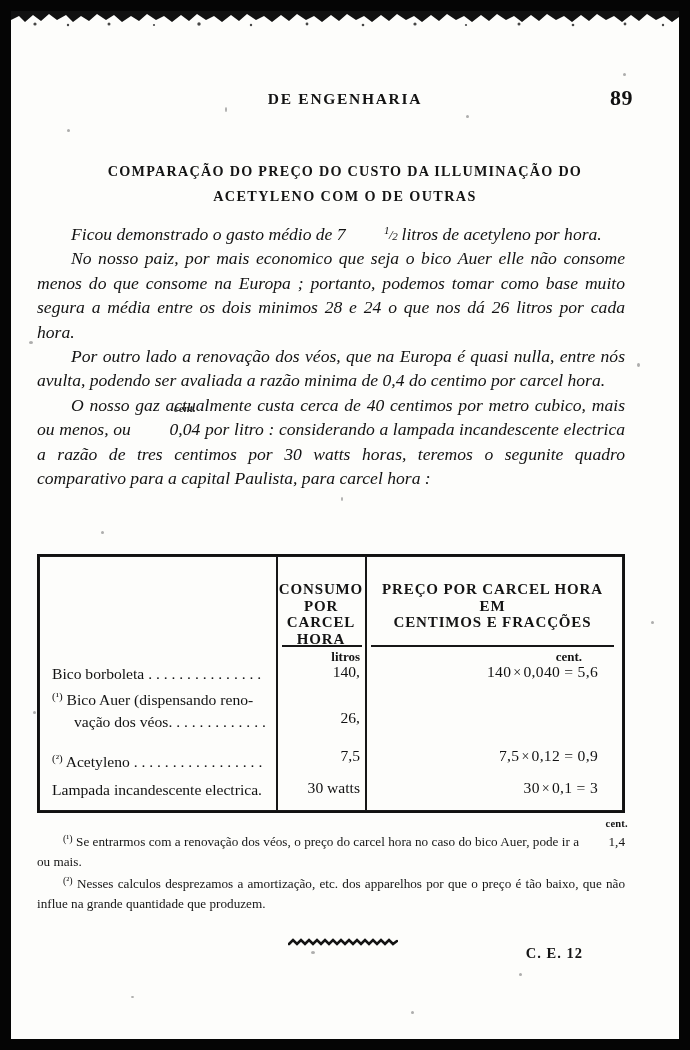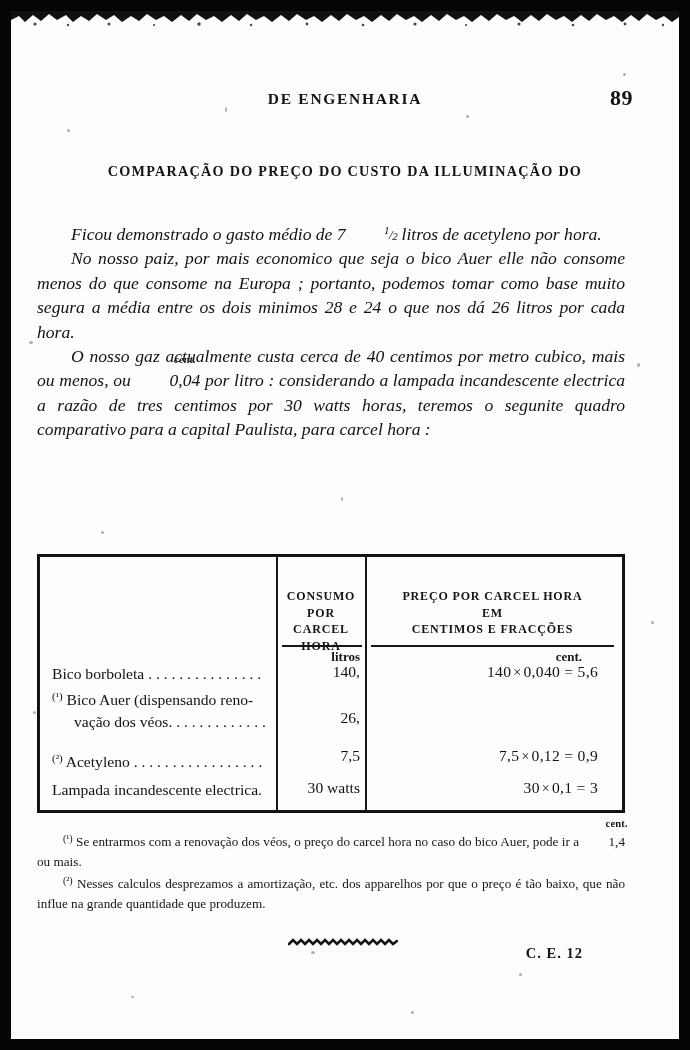--- a/index.html
+++ b/index.html
@@ -174,23 +174,23 @@
   .hrule {
     position: absolute;
     height: 2px;
     background: #171717;
   }
   .hrule.r1 { left: 242px; width: 80px; top: 88px; }
   .hrule.r2 { left: 331px; width: 243px; top: 88px; }
 
   .col-head {
     position: absolute;
-    top: 31px;
+    top: 24px;
     text-align: center;
-    font-size: 12px;
+    font-size: 15px;
     font-weight: bold;
     letter-spacing: .85px;
     line-height: 16.5px;
     color: #141414;
   }
   .col-head.ch1 { left: 238px; width: 86px; }
   .col-head.ch2 { left: 328px; width: 249px; }
 
   .row {
     position: absolute;
@@ -321,28 +321,30 @@
     <div class="speck" style="left:120px; top:985px; width:3px;  height:2px;"></div>
     <div class="speck" style="left:400px; top:1000px; width:3px; height:3px;"></div>
 
     <div class="content">
 
       <div class="running-head">DE ENGENHARIA</div>
       <div class="folio">89</div>
 
       <div class="article-title">
         <span class="t1">COMPARAÇÃO DO PREÇO DO CUSTO DA ILLUMINAÇÃO DO</span><br>
+        <span class="t2">ACETYLENO COM O DE OUTRAS</span>
       </div>
 
       <div class="body-block">
 
         <p><span>Ficou demonstrado o gasto médio de 7 </span><span class="frac"><sup>1</sup>/<sub>2</sub></span><span> litros de acetyleno por hora.</span></p>
 
         <p class="tight">No nosso paiz, por mais economico que seja o bico Auer elle não consome menos do que consome na Europa ; portanto, podemos tomar como base muito segura a média entre os dois minimos 28 e 24 o que nos dá 26 litros por cada hora.</p>
 
+        <p class="tight">Por outro lado a renovação dos véos, que na Europa é quasi nulla, entre nós avulta, podendo ser avaliada a razão minima de 0,4 do centimo por carcel hora.</p>
 
         <p class="tight"><span>O nosso gaz actualmente custa cerca de 40 centimos por metro cubico, mais ou menos, ou </span><span class="overnote"><span class="note">cent.</span><span>0,04</span></span><span> por litro : considerando a lampada incandescente electrica a razão de tres centimos por 30 watts horas, teremos o segunite quadro comparativo para a capital Paulista, para carcel hora :</span></p>
 
       </div>
 
       <div class="table-wrap">
         <div class="tbl">
 
           <div class="vdiv d1"></div>
           <div class="vdiv d2"></div>

